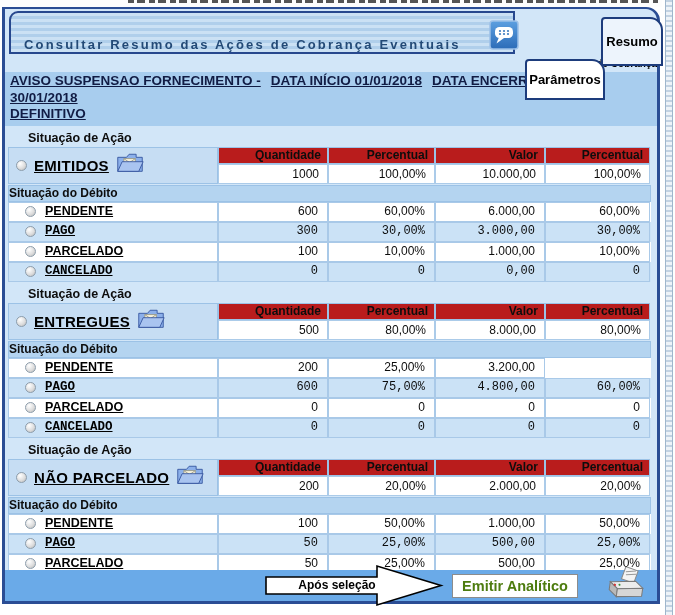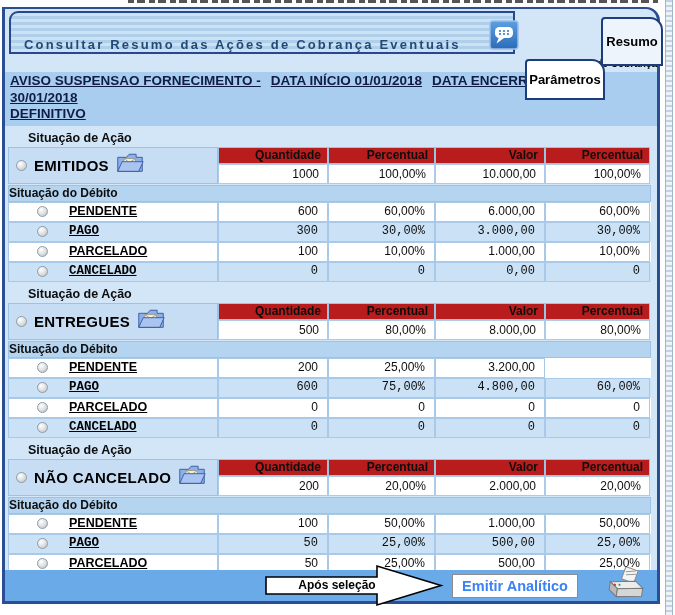--- a/index.html
+++ b/index.html
@@ -68,54 +68,54 @@
 
   
   .sections { margin: 0 6px 0 3px; }
   .sec-label { padding: 5px 0 2px 20px; font-weight: bold; font-size: 12.5px; height: 21px; }
 
   .main-row { display: grid; grid-template-columns: 210px 1fr; }
   .label-cell {
     background: #c6ddf3; border: 1px solid #9cc2e6;
     display: flex; align-items: center; gap: 7px; padding-left: 7px;
   }
-  .sec-name { font-weight: bold; font-size: 15px; color: #000; letter-spacing: .3px; white-space: nowrap; cursor: pointer; }
+  .sec-name { font-weight: bold; font-size: 15px; text-decoration: underline; color: #000; letter-spacing: .3px; white-space: nowrap; cursor: pointer; }
   .totals-grid { display: grid; grid-template-columns: 110px 107px 110px 105px; grid-template-rows: 17px 20px; }
   .col-head {
     background: #b91c1c; border: 1px solid #9cc2e6;
     font-weight: bold; font-size: 12px; text-align: right; padding-right: 6px; line-height: 15px;
   }
   .col-val { background: #ffffff; border: 1px solid #abcbe9; font-size: 12px; text-align: right; padding-right: 8px; line-height: 18px; }
 
   .debito-band {
     margin-top: 1px; height: 17px; background: #b4d4f0; border: 1px solid #9cc2e6;
     font-weight: bold; font-size: 12px; line-height: 15px;
   }
 
   .sub-row { display: grid; grid-template-columns: 210px 110px 107px 110px 105px; height: 20px; background: #fff; }
   .sub-row.alt { background: #cbe2f6; font-family: Liberation Mono, monospace; }
   .sub-row > div { border: 1px solid #a9c9e8; font-size: 12px; line-height: 17px; }
-  .sub-row .lbl { display: flex; align-items: center; gap: 21px; padding-left: 28px; }
+  .sub-row .lbl { display: flex; align-items: center; gap: 9px; padding-left: 16px; }
   .row-link { font-weight: bold; font-size: 12.5px; text-decoration: underline; color: #000; cursor: pointer; }
   .num { text-align: right; padding-right: 9px; }
 
   .radio {
     width: 11px; height: 11px; border-radius: 50%; flex: 0 0 11px; cursor: pointer;
     background: radial-gradient(circle at 35% 30%, #ffffff, #dedede 55%, #b7b7b7);
     border: 1px solid #8d9dab;
   }
 
   
   .footer { position: absolute; left: 0; right: 0; bottom: 0; height: 31px; background: #6aaae8; }
   .arrow-wrap { position: absolute; left: 259px; top: -6px; width: 180px; height: 43px; }
   .arrow-label { position: absolute; left: 18px; top: 14px; width: 110px; text-align: center; font-weight: bold; font-size: 12px; color: #000; }
   .emit-btn {
     position: absolute; left: 447px; top: 4px; width: 126px; height: 24px;
     background: #ffffff; border: 1px solid #8c8c8c;
-    font-weight: bold; font-size: 14.5px; color: #3b82f6; text-align: center; line-height: 22px; cursor: pointer;
+    font-weight: bold; font-size: 14.5px; color: #4d7c0f; text-align: center; line-height: 22px; cursor: pointer;
     font-family: "Liberation Sans", sans-serif;
   }
   .printer-icon { position: absolute; right: 10px; top: -3px; cursor: pointer; }
 </style>
 </head>
 <body>
 
 <div class="top-strip">
   <div class="frag"></div>
 </div>
@@ -310,21 +310,21 @@
     <div class="num">0</div>
   </div>
 </div>
   </div>
 
   <div class="section">
     <div class="sec-label">Situação de Ação</div>
     <div class="main-row">
       <div class="label-cell">
         <span class="radio"></span>
-        <span class="sec-name">NÃO CANCELADO</span>
+        <span class="sec-name">NÃO PARCELADO</span>
         <span>
           <svg width="28" height="22" viewBox="0 0 32 25">
             <path d="M2 6 L12 6 L15 2.5 L23 2.5 L23 6 L30 6 L30 22 L2 22 Z" fill="#8cb0ea" stroke="#33539e"></path>
             <rect x="9" y="7.5" width="13" height="8.5" fill="#f7f2dc" stroke="#9a9a86"></rect>
             <path d="M9 7.5 L15.5 12 L22 7.5" fill="none" stroke="#9a9a86"></path>
             <path d="M2 22 L7 11 L31 11 L26 22 Z" fill="#a9c4f0" stroke="#33539e"></path>
           </svg>
         </span>
       </div>
       <div class="totals-grid">

